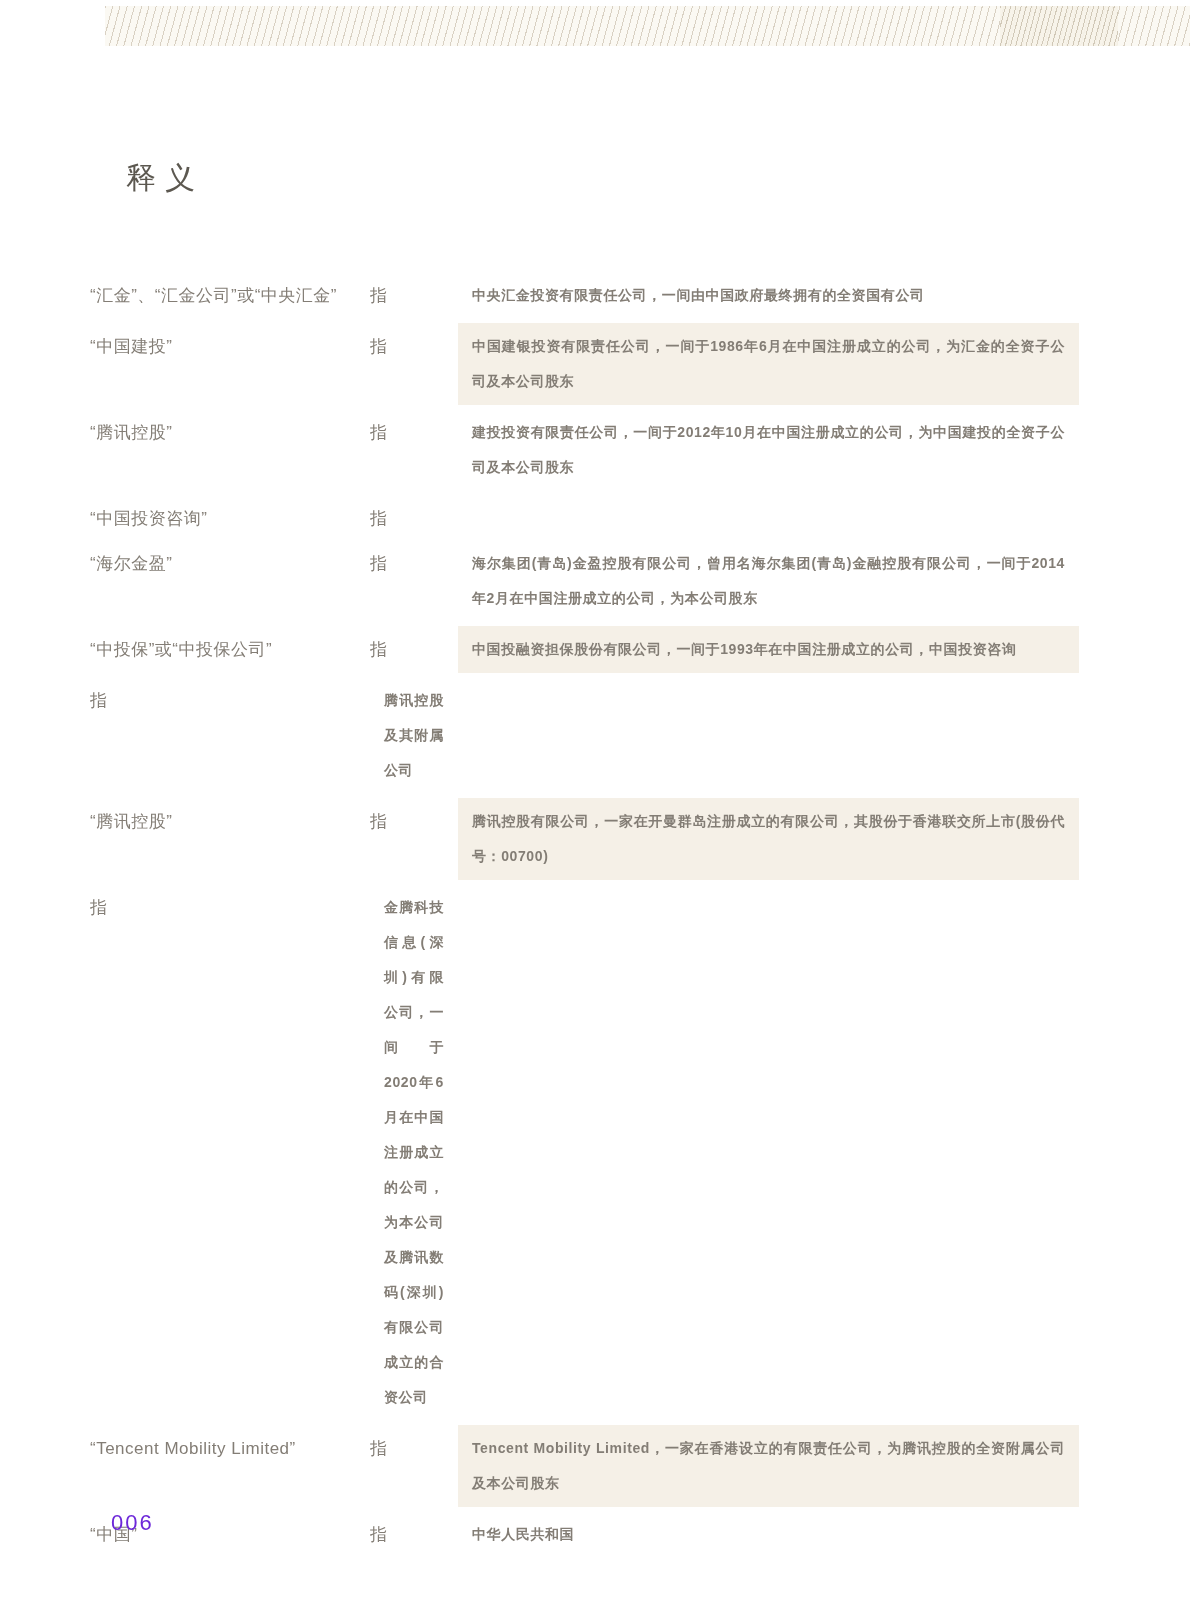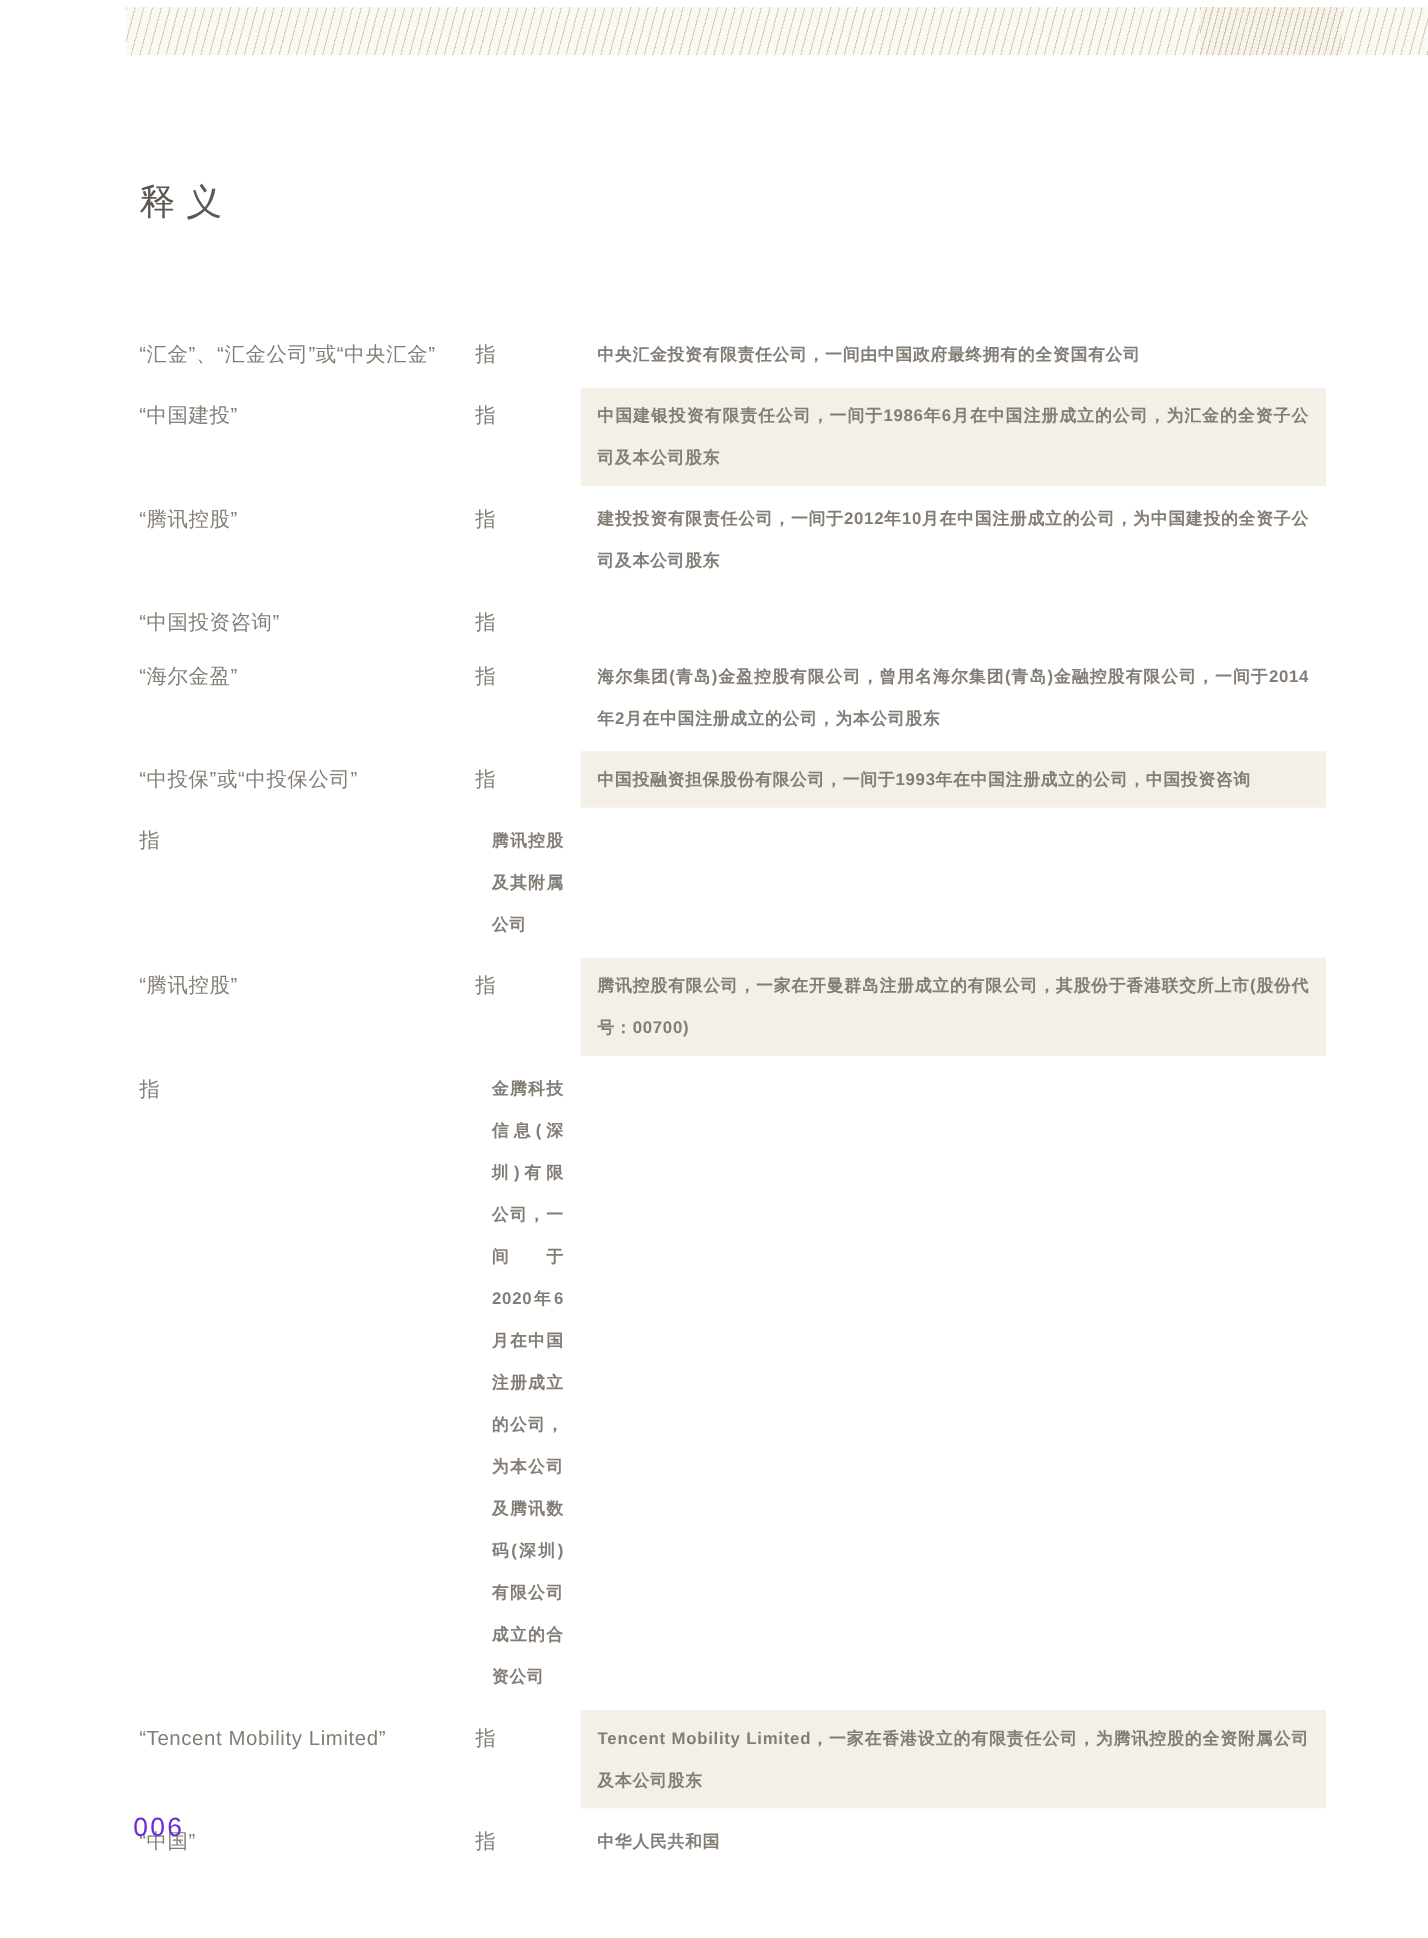--- a/index.html
+++ b/index.html
@@ -42,29 +42,29 @@
       105deg,
       #cdc4b2 0px, #cdc4b2 1px,
       #f7f3e9 1px, #f7f3e9 5px
     );
     opacity: 0.9;
   }
   .page-title {
     position: absolute;
     left: 108px;
     top: 140px;
-    margin: 8px;
+    margin: 18px;
     font-size: 30px;
     font-weight: 500;
     letter-spacing: 9px;
     color: var(--title);
   }
   .def-list {
     position: absolute;
-    left: 116px;
+    left: 90px;
     top: 272px;
     width: 989px;
     display: flex;
     flex-direction: column;
     gap: 4px;
   }
   .def-row {
     display: grid;
     grid-template-columns: 280px 88px 1fr;
     align-items: start;

